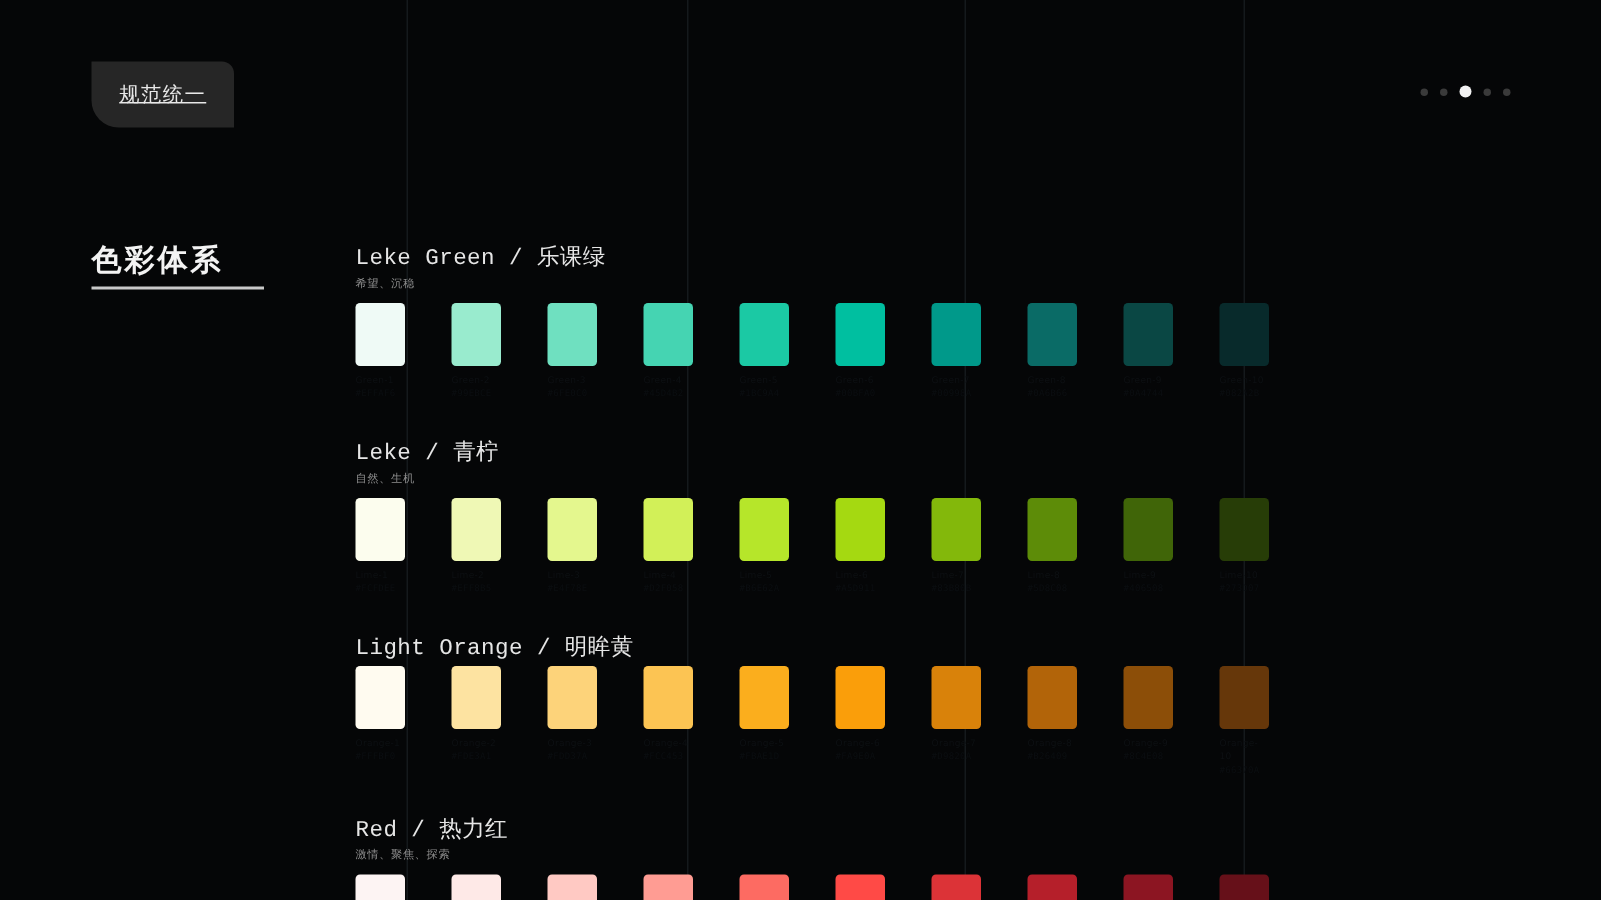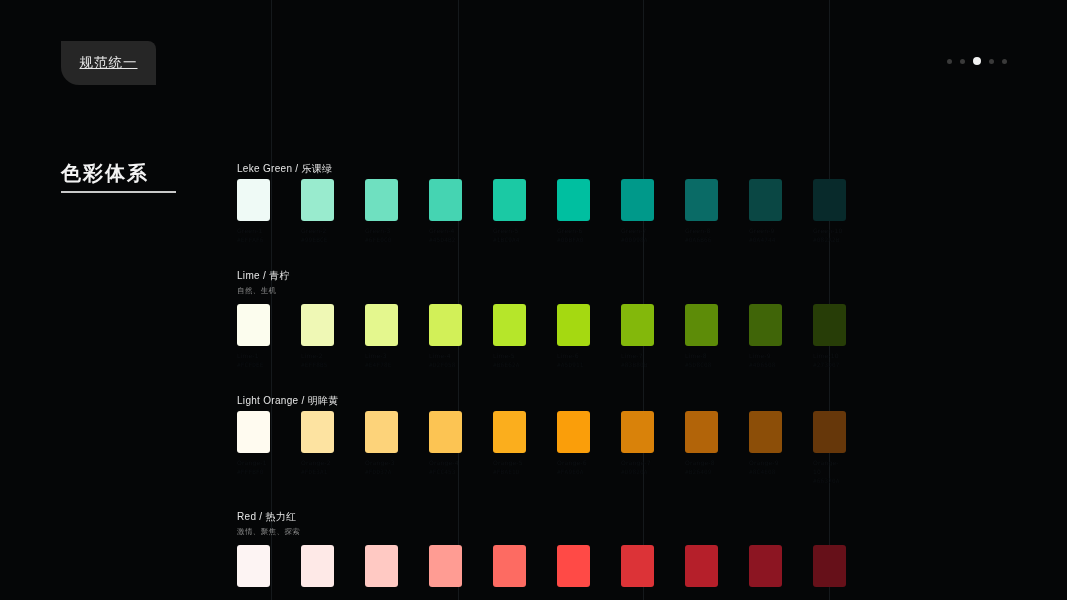--- a/index.html
+++ b/index.html
@@ -47,22 +47,22 @@
     font-family:"DejaVu Sans","Liberation Sans",sans-serif;
     line-height:1.15;
   }
   #page-title-rule { margin-top:6px; width:115px; height:2px; background:#c9c9c9; }
 
   
   #palette { position:absolute; left:237px; top:162px; z-index:4; }
   .palette-row { margin-bottom:25px; }
   .palette-row:last-child { margin-bottom:0; }
   .row-name {
-    color:#e6e6e6; font-size:10px; letter-spacing:.3px;
-    font-family:Liberation Sans, sans-serif;
+    color:#e6e6e6; font-size:15px; letter-spacing:.3px;
+    font-family:Liberation Mono, monospace;
     margin-bottom:3px;
   }
   .row-desc {
     color:#8d8d8d; font-size:7.5px; letter-spacing:.4px;
     font-family:"DejaVu Sans","Liberation Sans",sans-serif;
     margin-bottom:8px;
   }
   .swatch-strip { display:flex; gap:31px; }
   .swatch-cell { width:33px; }
   .swatch {
@@ -103,20 +103,21 @@
   </div>
 
 <div id="page-title-wrap">
   <div id="page-title">色彩体系</div>
   <div id="page-title-rule"></div>
 </div>
 
 <div id="palette">
     <div class="palette-row">
       <div class="row-name">Leke Green / 乐课绿</div>
+      <div class="row-desc">希望、沉稳</div>
       <div class="swatch-strip">
         <div class="swatch-cell">
           <div class="swatch" style="background: rgb(239, 250, 246);"></div>
           <div class="swatch-meta">
             <div class="swatch-token">Green-1</div>
             <div class="swatch-hex">#EFFAF6</div>
           </div>
         </div>
         <div class="swatch-cell">
           <div class="swatch" style="background: rgb(153, 235, 206);"></div>
@@ -177,21 +178,21 @@
         <div class="swatch-cell">
           <div class="swatch" style="background: rgb(8, 42, 43);"></div>
           <div class="swatch-meta">
             <div class="swatch-token">Green-10</div>
             <div class="swatch-hex">#082A2B</div>
           </div>
         </div>
       </div>
     </div>
     <div class="palette-row">
-      <div class="row-name">Lime / 青柠</div>
+      <div class="row-name">Leke / 青柠</div>
       <div class="row-desc">自然、生机</div>
       <div class="swatch-strip">
         <div class="swatch-cell">
           <div class="swatch" style="background: rgb(252, 253, 238);"></div>
           <div class="swatch-meta">
             <div class="swatch-token">Lime-1</div>
             <div class="swatch-hex">#FCFDEE</div>
           </div>
         </div>
         <div class="swatch-cell">

